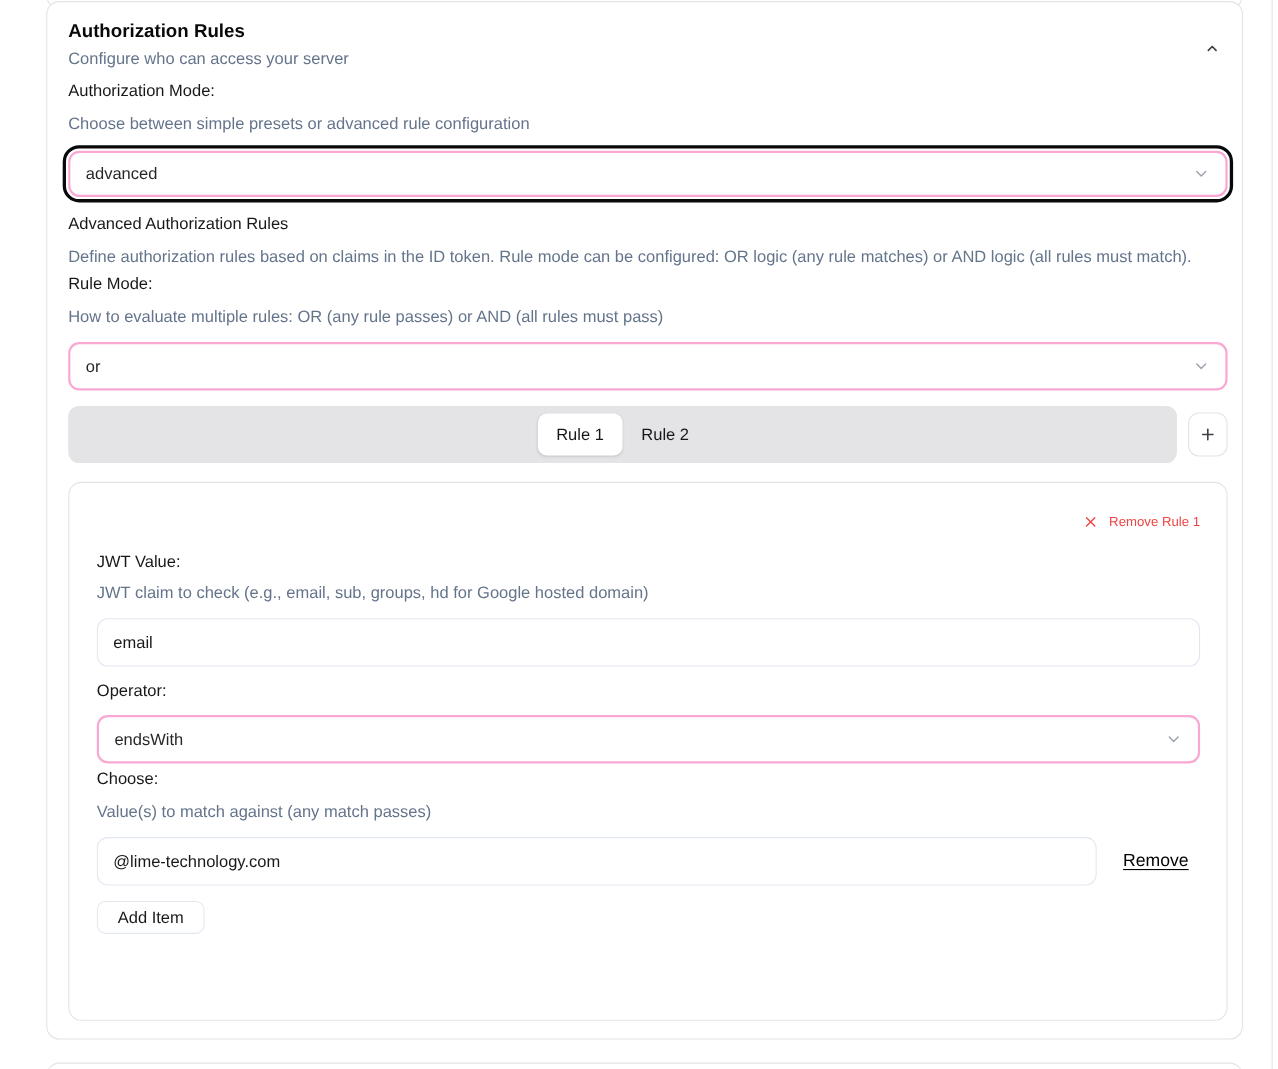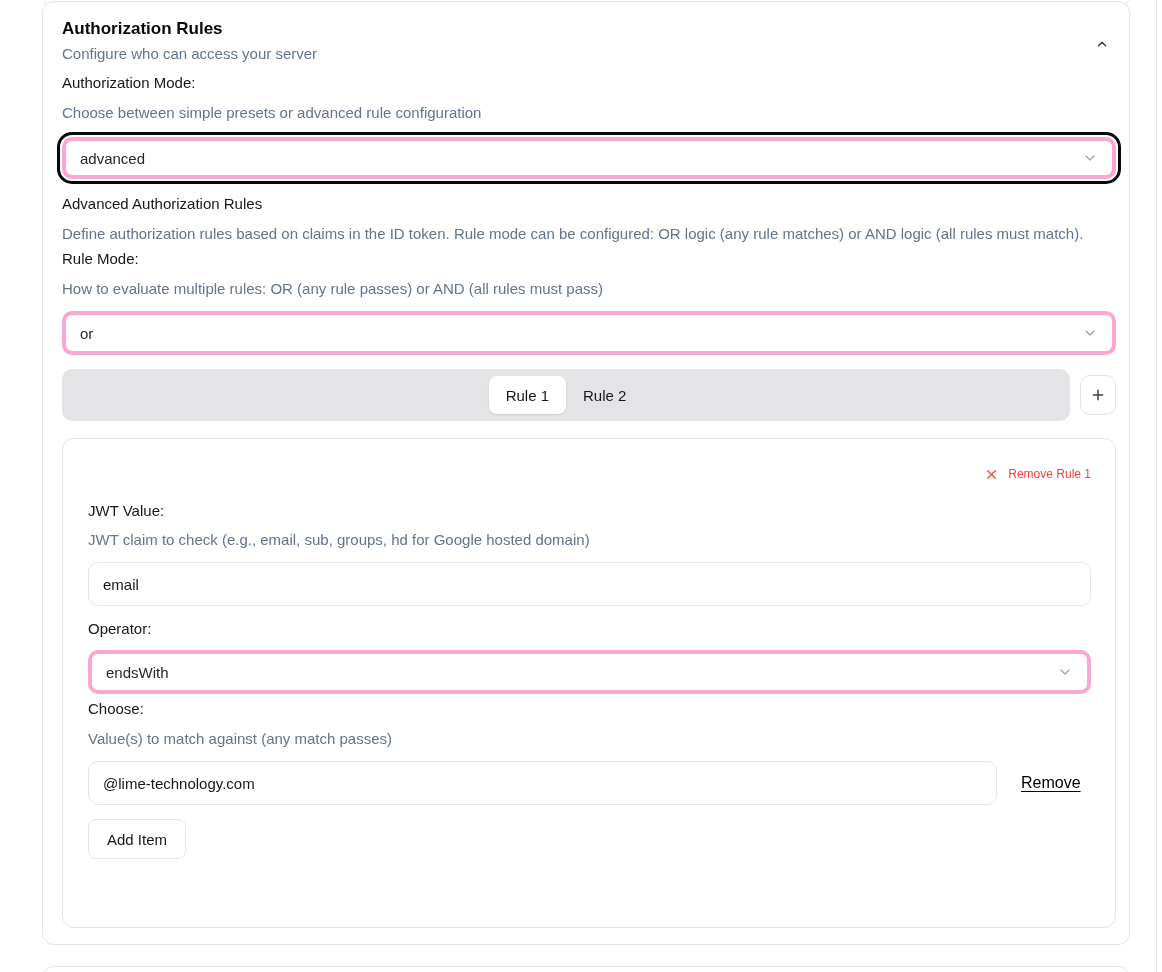--- a/index.html
+++ b/index.html
@@ -73,21 +73,21 @@
     color: #64748b;
   }
   .select-box {
     display: flex;
     align-items: center;
     justify-content: space-between;
     width: 100%;
     height: 44px;
     padding: 13px 14px;
     background: #ffffff;
-    border: 4px solid #f9a8d4;
+    border: 2px solid #f9a8d4;
     border-radius: 10px;
     font-size: 15px;
     color: #27272a;
     cursor: pointer;
   }
   .select-box .chev { color: #9ca3af; display: flex; }
   .select-box.focused {
     height: 42px;
     outline: 3px solid #09090b;
     outline-offset: 2px;
@@ -193,21 +193,21 @@
     border: none;
     font-family: inherit;
     font-size: 16px;
     font-weight: 500;
     color: #000000;
     text-decoration: underline;
     text-underline-offset: 3px;
     cursor: pointer;
   }
   .add-item-btn {
-    height: 40px;
+    height: 30px;
     padding: 0 18px;
     background: #ffffff;
     border: 1px solid #e2e8f0;
     border-radius: 8px;
     font-family: inherit;
     font-size: 15px;
     color: #18181b;
     cursor: pointer;
   }
 </style>

